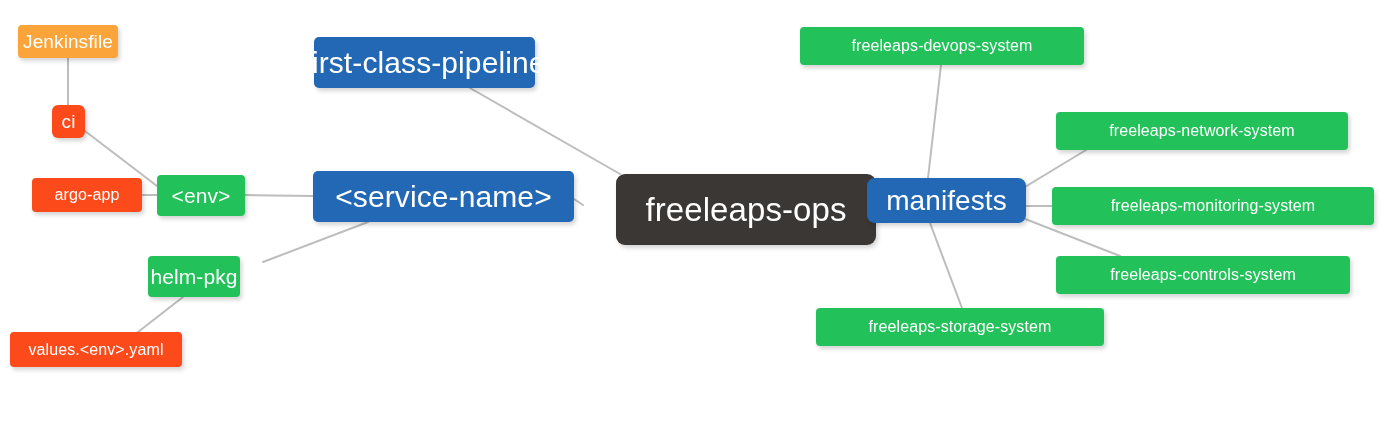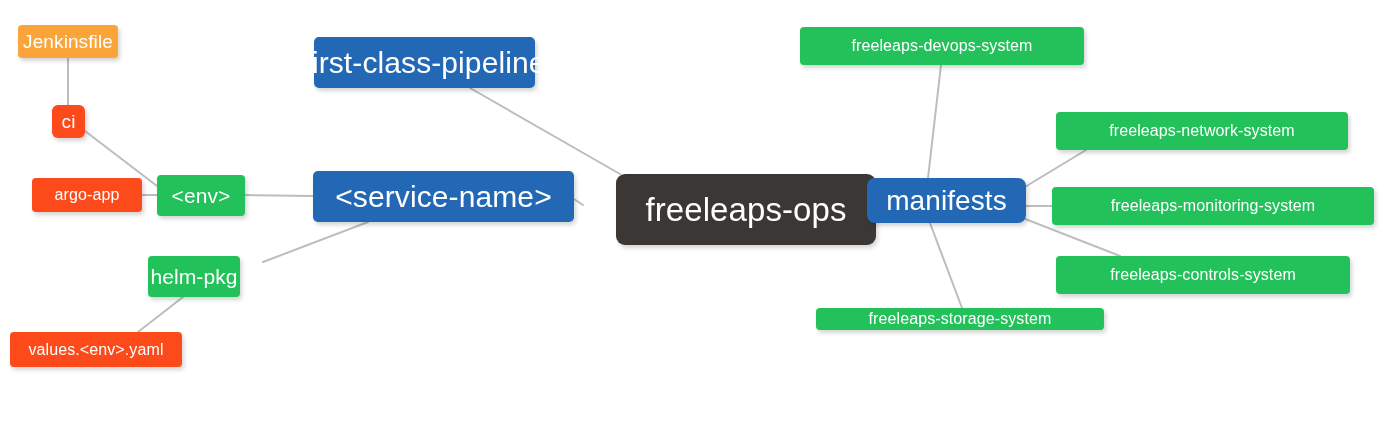--- a/index.html
+++ b/index.html
@@ -130,18 +130,18 @@
       </div>
       <div class="node t-xs" style="left: 1056px; top: 112px; width: 292px; height: 38px; background: rgb(34, 193, 90);">
         <span>freeleaps-network-system</span>
       </div>
       <div class="node t-xs" style="left: 1052px; top: 187px; width: 322px; height: 38px; background: rgb(34, 193, 90);">
         <span>freeleaps-monitoring-system</span>
       </div>
       <div class="node t-xs" style="left: 1056px; top: 256px; width: 294px; height: 38px; background: rgb(34, 193, 90);">
         <span>freeleaps-controls-system</span>
       </div>
-      <div class="node t-xs" style="left: 816px; top: 308px; width: 288px; height: 22px; background: rgb(34, 193, 90);">
+      <div class="node t-xs" style="left: 816px; top: 308px; width: 288px; height: 38px; background: rgb(34, 193, 90);">
         <span>freeleaps-storage-system</span>
       </div>
     </div>
 
 </div>
 
 </body></html>

